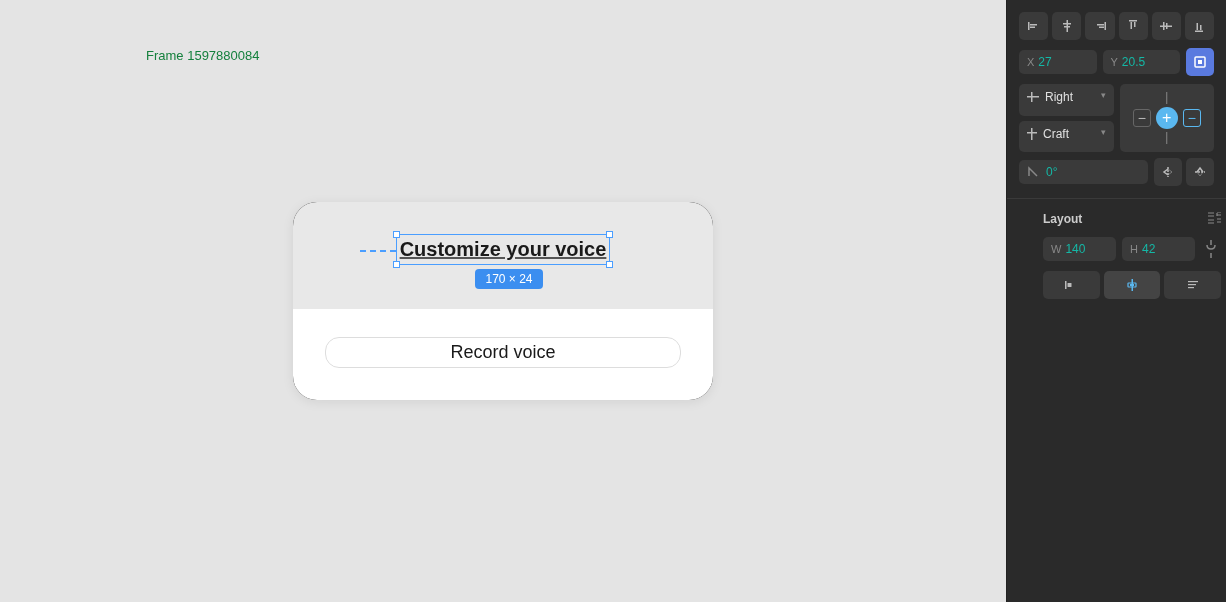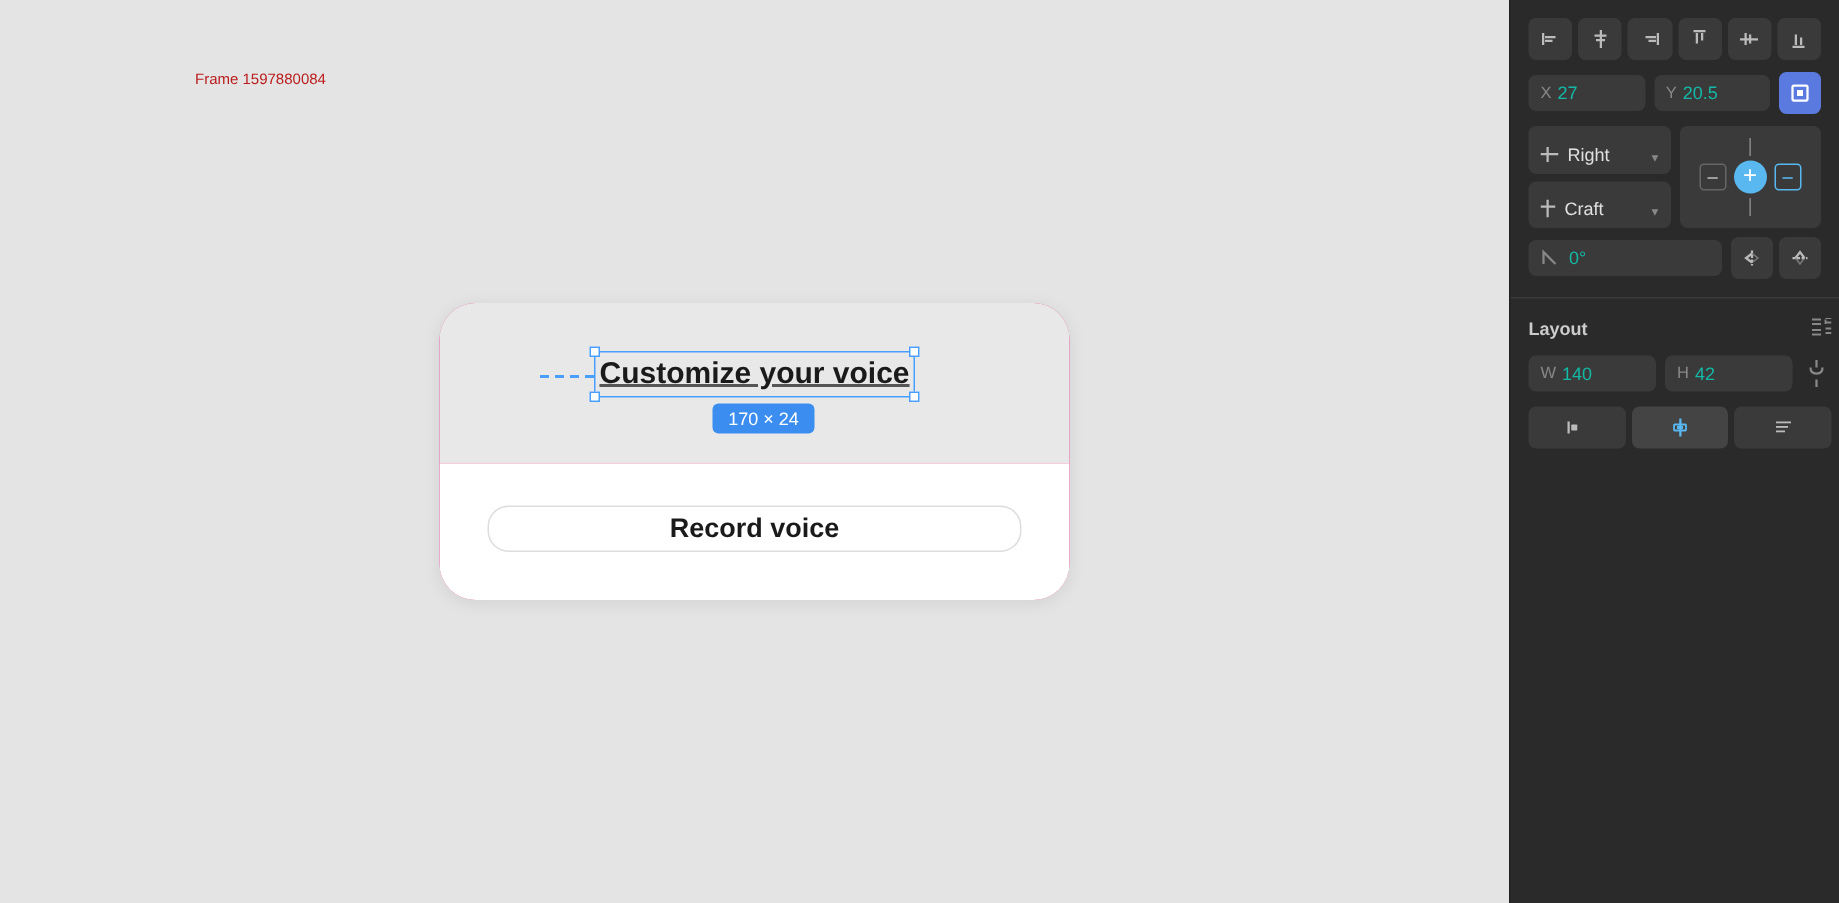--- a/index.html
+++ b/index.html
@@ -19,28 +19,28 @@
       display: flex;
       flex-direction: column;
       align-items: center;
       justify-content: center;
       position: relative;
     }
 
     .frame-label {
       position: absolute;
       top: 48px;
-      left: 130px;
-      font-size: 10px;
-      color: #b91c1c;
+      left: 146px;
+      font-size: 13px;
+      color: #15803d;
       font-weight: 400;
     }
 
     .card {
-      background: #ec4899;
+      background: #000000;
       border-radius: 24px;
       width: 420px;
       padding: 0;
       overflow: hidden;
       box-shadow: 0 2px 12px rgba(0,0,0,0.08);
     }
 
     .card-top {
       background: #e8e8e8;
       padding: 36px 32px 20px 32px;
@@ -118,21 +118,21 @@
       margin-bottom: 28px;
     }
 
     .record-button {
       width: 100%;
       padding: 4px;
       border: 1.5px solid #ddd;
       border-radius: 14px;
       background: white;
       font-size: 18px;
-      font-weight: 700;
+      font-weight: 400;
       color: #1a1a1a;
       cursor: pointer;
       text-align: center;
     }
 
     
     .right-panel {
       width: 220px;
       background: #2a2a2a;
       display: flex;
@@ -242,21 +242,21 @@
       align-items: stretch;
     }
 
     .dropdown-btn {
       flex: 1;
       background: #3a3a3a;
       border: none;
       border-radius: 5px;
       padding: 6px 8px;
       display: flex;
-      align-items: flex-end;
+      align-items: flex-start;
       justify-content: space-between;
       cursor: pointer;
       color: #e0e0e0;
       font-size: 12px;
     }
 
     .dropdown-icon-label {
       display: flex;
       align-items: center;
       gap: 4px;
@@ -383,20 +383,21 @@
       align-items: center;
       justify-content: center;
       cursor: pointer;
       color: #bbb;
       font-size: 13px;
     }
 
     
     .layout-section {
       padding: 12px 5px 8px 12px;
+      margin-left: 24px;
     }
 
     .wh-row {
       display: flex;
       gap: 6px;
       margin-bottom: 8px;
       align-items: center;
     }
 
     .link-btn {

